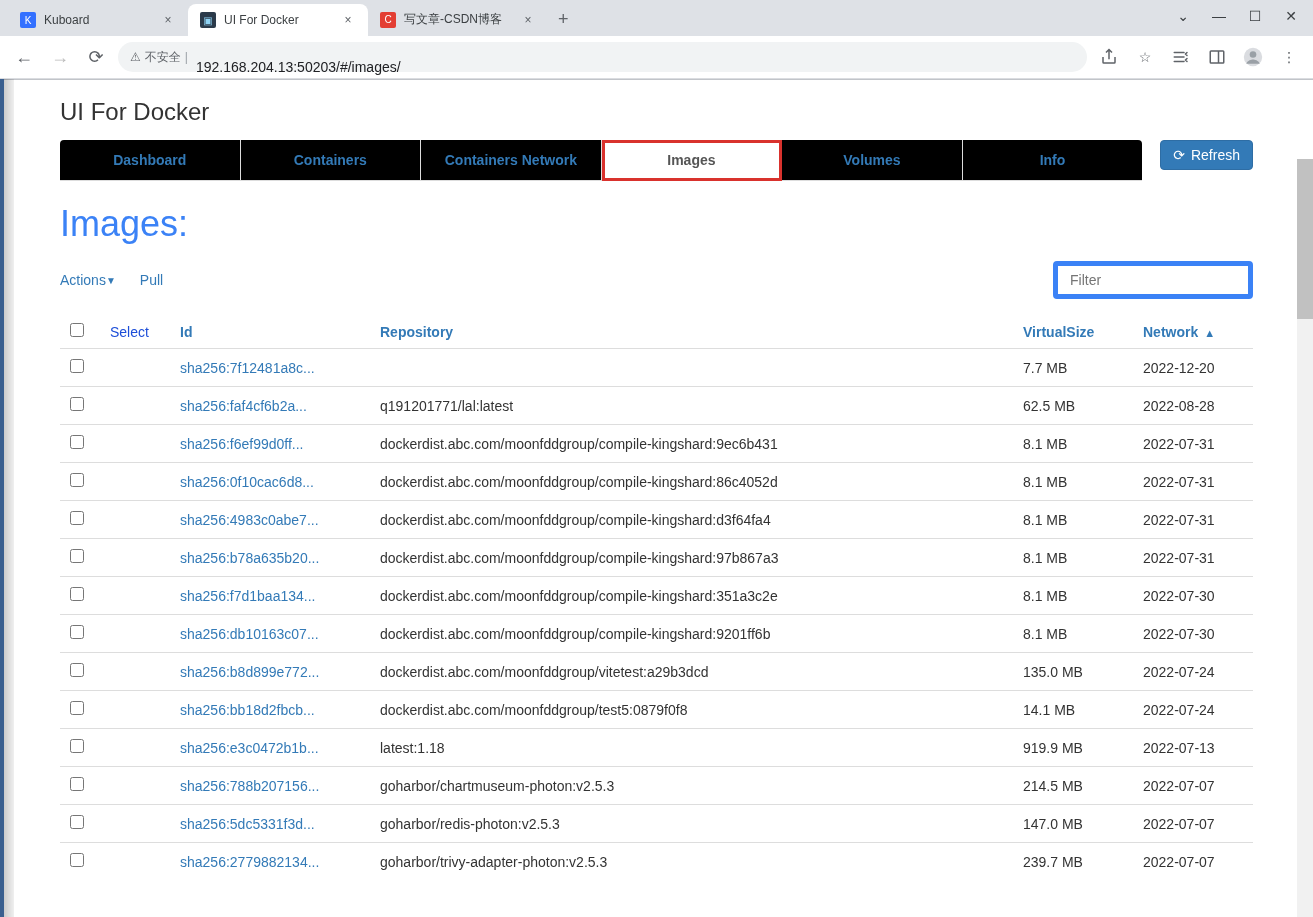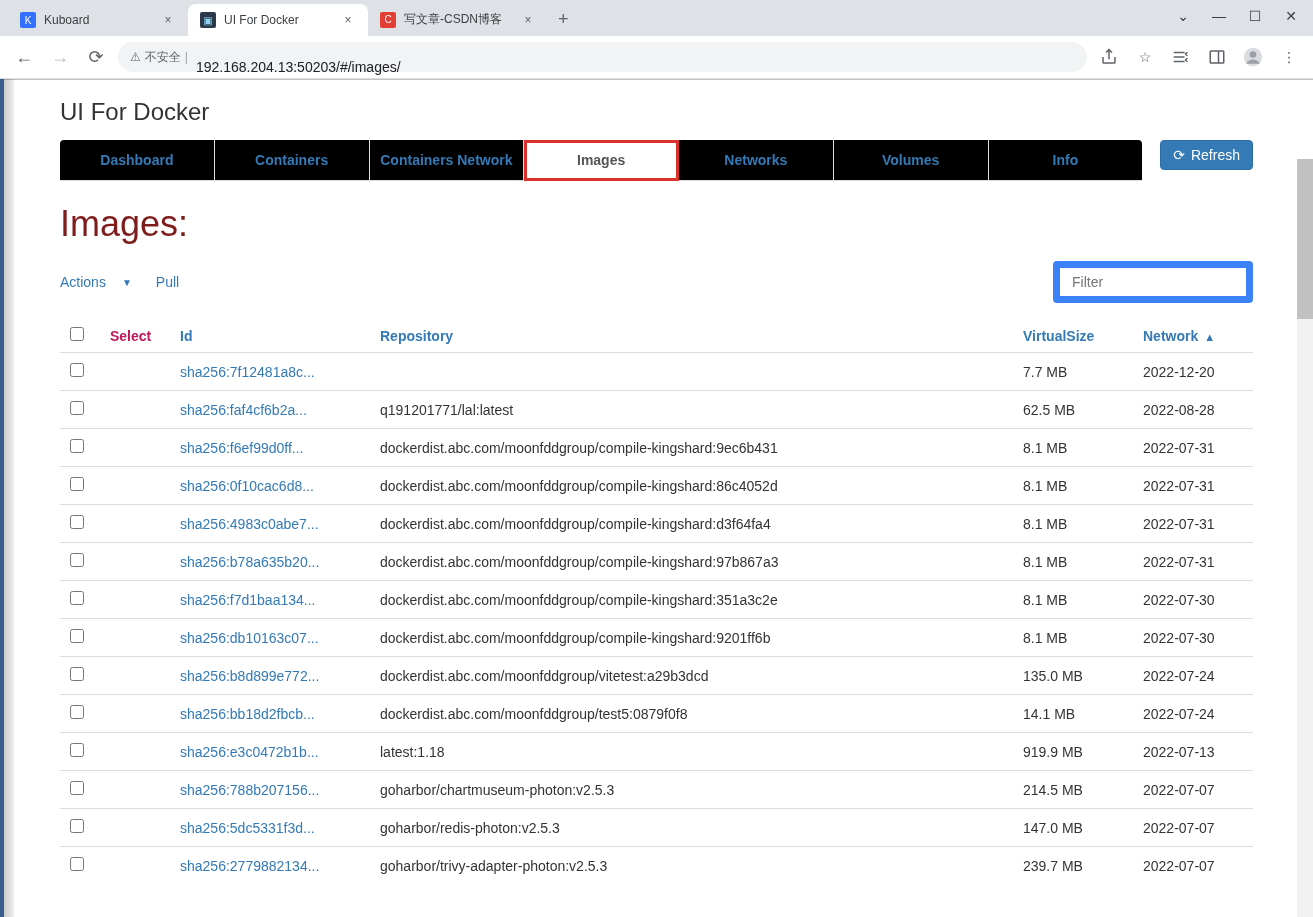--- a/index.html
+++ b/index.html
@@ -33,29 +33,29 @@
     
     .nav-tabs-wrap { display: flex; align-items: flex-start; gap: 18px; }
     .nav-tabs { display: flex; border-bottom: 1px solid #ddd; background: #000000; border-radius: 4px 4px 0 0; flex: 1; }
     .nav-tab { flex: 1; text-align: center; padding: 12px 0; font-size: 14px; font-weight: 700; color: #337ab7; cursor: pointer; border-right: 1px solid #ddd; }
     .nav-tab:last-child { border-right: none; }
     .nav-tab.active { background: #fff; color: #555; border-bottom: 1px solid #be185d; margin-bottom: -1px; }
     .nav-tab.highlighted { outline: 3px solid #d9322d; outline-offset: -3px; }
     
     .refresh-btn { background: #337ab7; color: #fff; border: 1px solid #2e6da4; border-radius: 4px; padding: 6px 12px; font-size: 14px; cursor: pointer; display: flex; align-items: center; gap: 6px; }
     
-    h1.page-title { font-size: 36px; font-weight: 500; color: #7f1d1d; margin: 22px 0 16px 0; }
+    h1.page-title { font-size: 36px; font-weight: 500; color: #3b82f6; margin: 22px 0 16px 0; }
     
     .actions-row { display: flex; align-items: center; gap: 24px; margin-bottom: 16px; }
-    .action-link { color: #337ab7; cursor: pointer; font-size: 14px; display: flex; align-items: center; gap: 16px; }
-    .filter-input { margin-left: auto; border: 7px solid #3b82f6; border-radius: 4px; padding: 6px 12px; width: 200px; font-size: 14px; }
+    .action-link { color: #337ab7; cursor: pointer; font-size: 14px; display: flex; align-items: center; gap: 0; }
+    .filter-input { margin-left: auto; border: 5px solid #3b82f6; border-radius: 4px; padding: 6px 12px; width: 200px; font-size: 14px; }
     
     table.images { width: 100%; border-collapse: collapse; }
     table.images th { text-align: left; padding: 8px 10px; color: #337ab7; font-weight: 700; font-size: 14px; cursor: pointer; }
-    table.images th.sel-col { color: #be185d; font-weight: 700; }
+    table.images th.sel-col { color: #1d4ed8; font-weight: 400; }
     table.images td { padding: 10px; border-top: 1px solid #ddd; vertical-align: middle; font-size: 14px; color: #333; }
     table.images td a { color: #337ab7; text-decoration: none; }
     .chk { width: 14px; height: 14px; }
     .sort-icon { font-size: 11px; margin-left: 2px; }
     
     .col-chk { width: 40px; }
     .col-sel { width: 70px; }
     .col-id { width: 200px; }
     .col-repo { }
     .col-vs { width: 120px; }
@@ -135,21 +135,20 @@
 
 <div class="page">
   <h2 class="app-title">UI For Docker</h2>
 
   <div class="nav-tabs-wrap">
     <div class="nav-tabs">
       <div class="nav-tab">Dashboard</div>
       <div class="nav-tab">Containers</div>
       <div class="nav-tab">Containers Network</div>
       <div class="nav-tab active highlighted">Images</div>
-      <div class="nav-tab">Networks</div>
       <div class="nav-tab">Volumes</div>
       <div class="nav-tab">Info</div>
     </div>
     <button class="refresh-btn">
       <span>⟳</span>
       <span>Refresh</span>
     </button>
   </div>
 
   <h1 class="page-title">Images:</h1>

